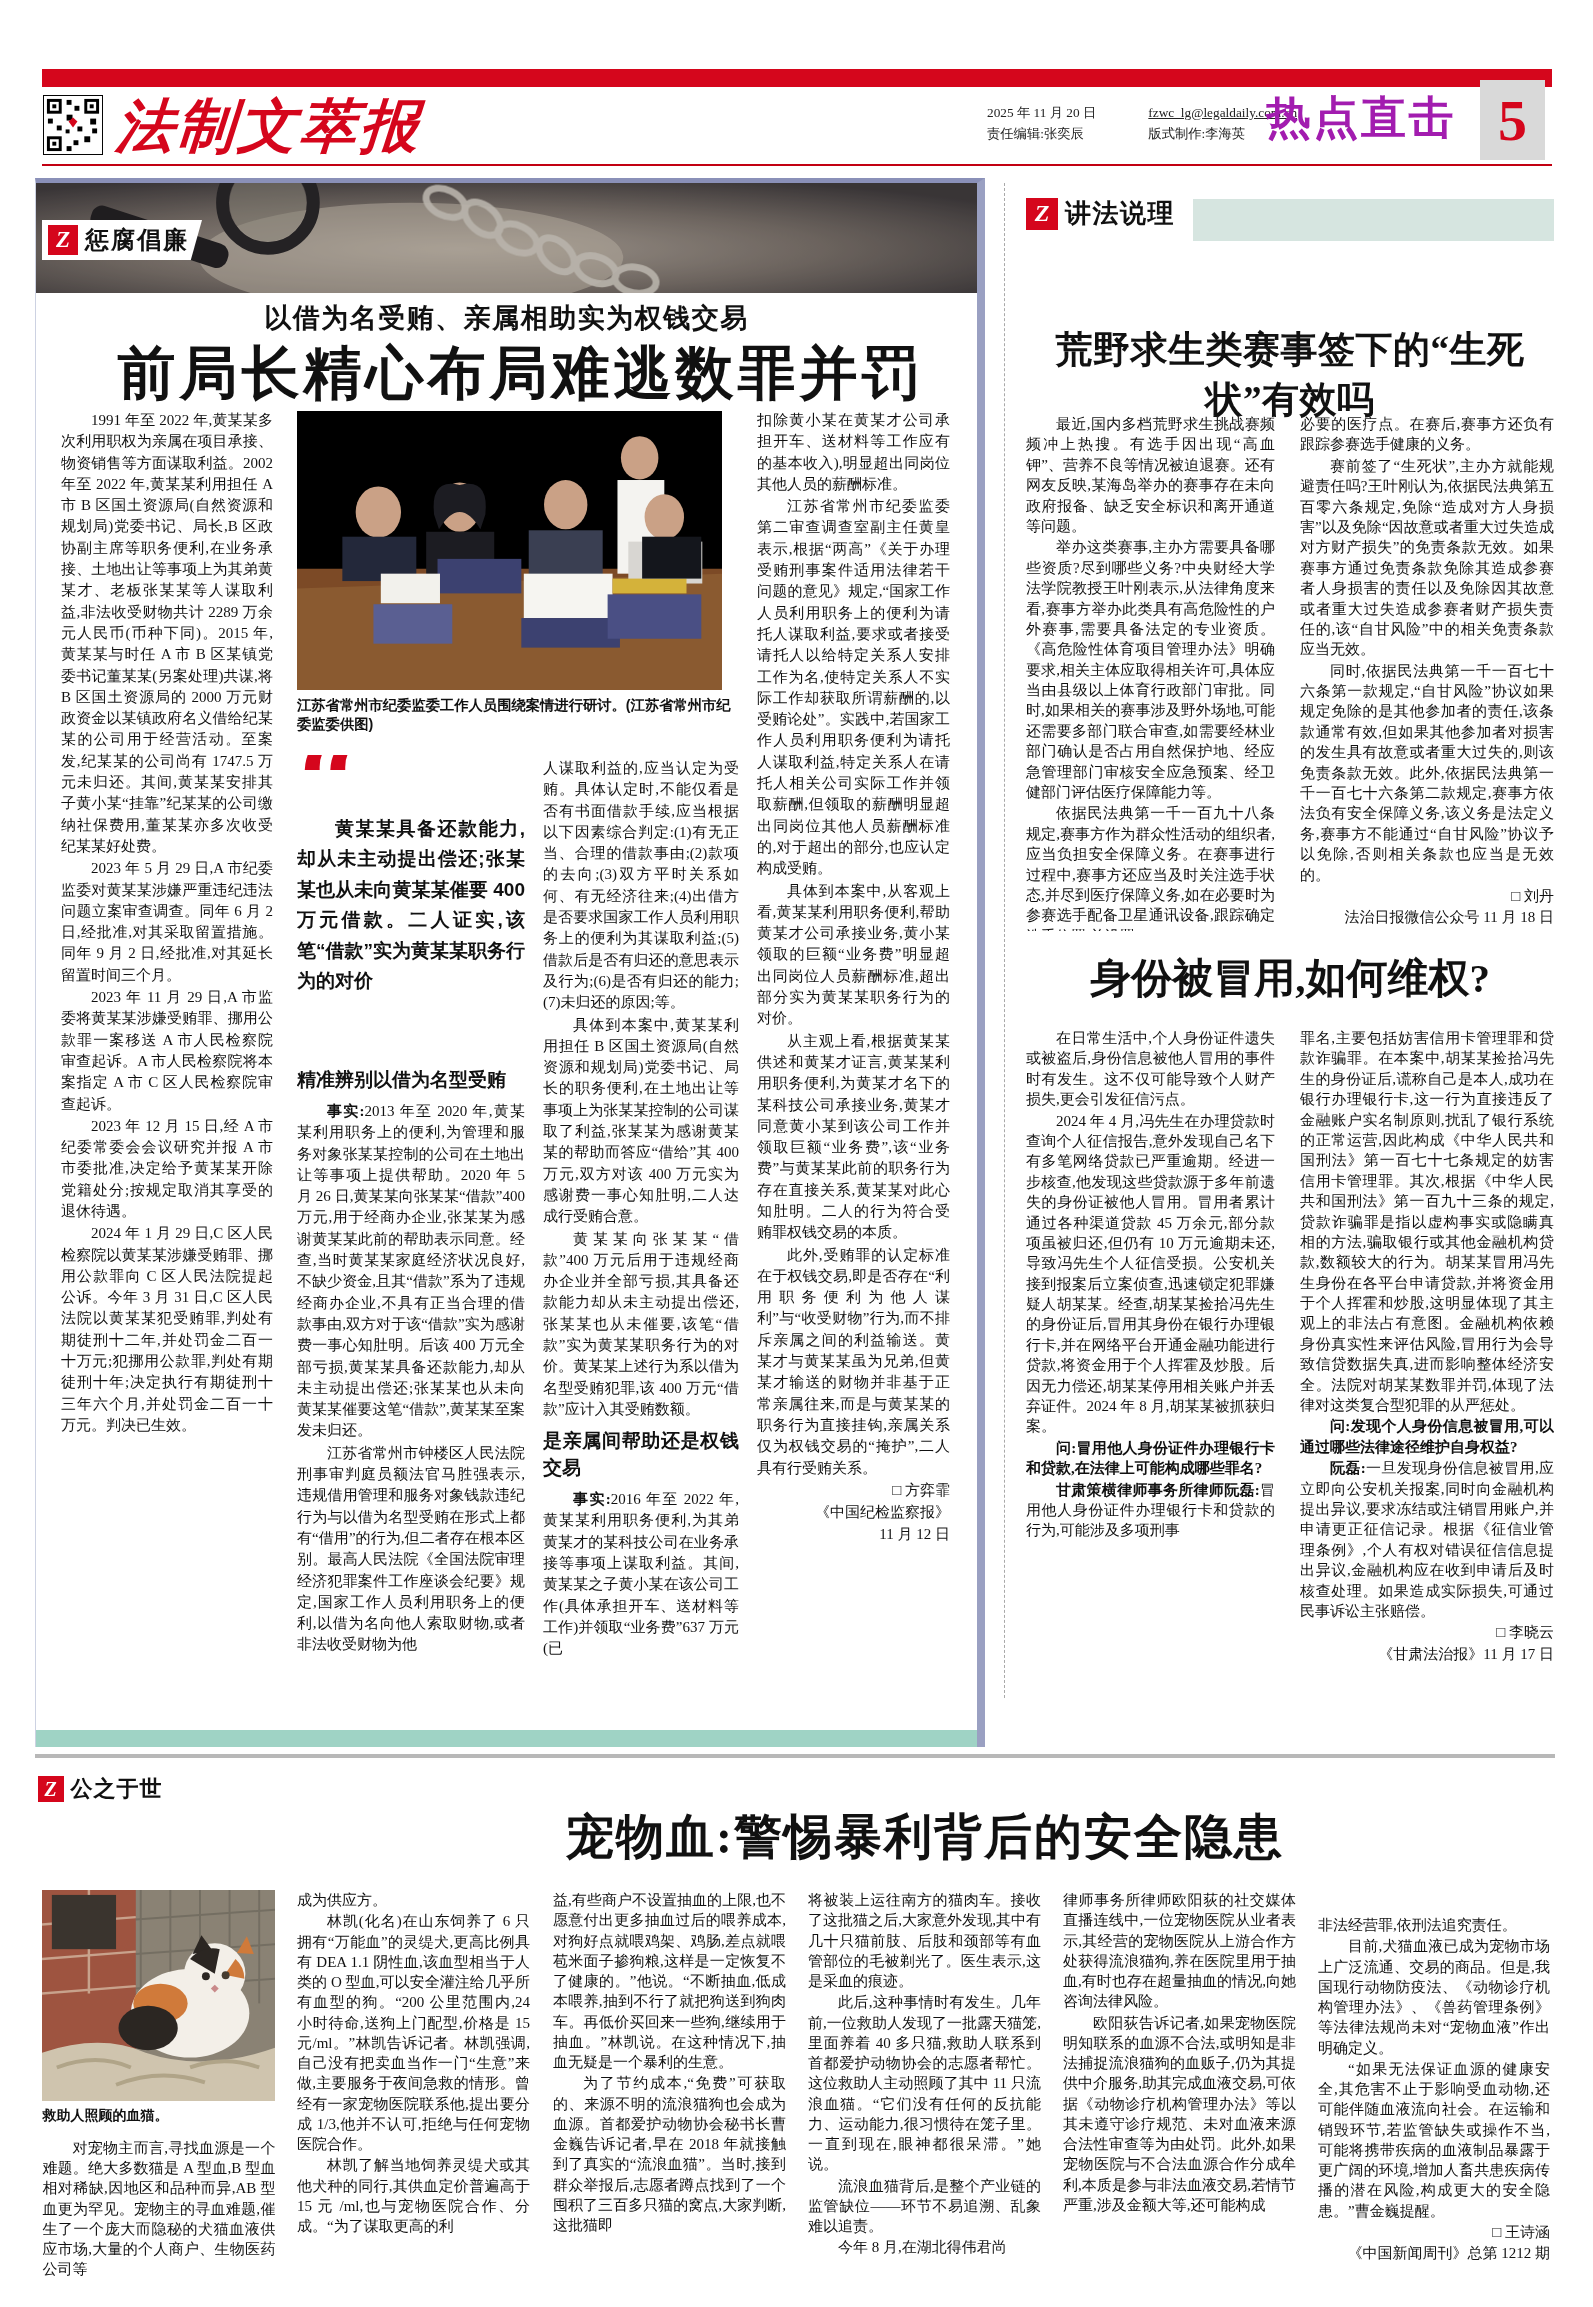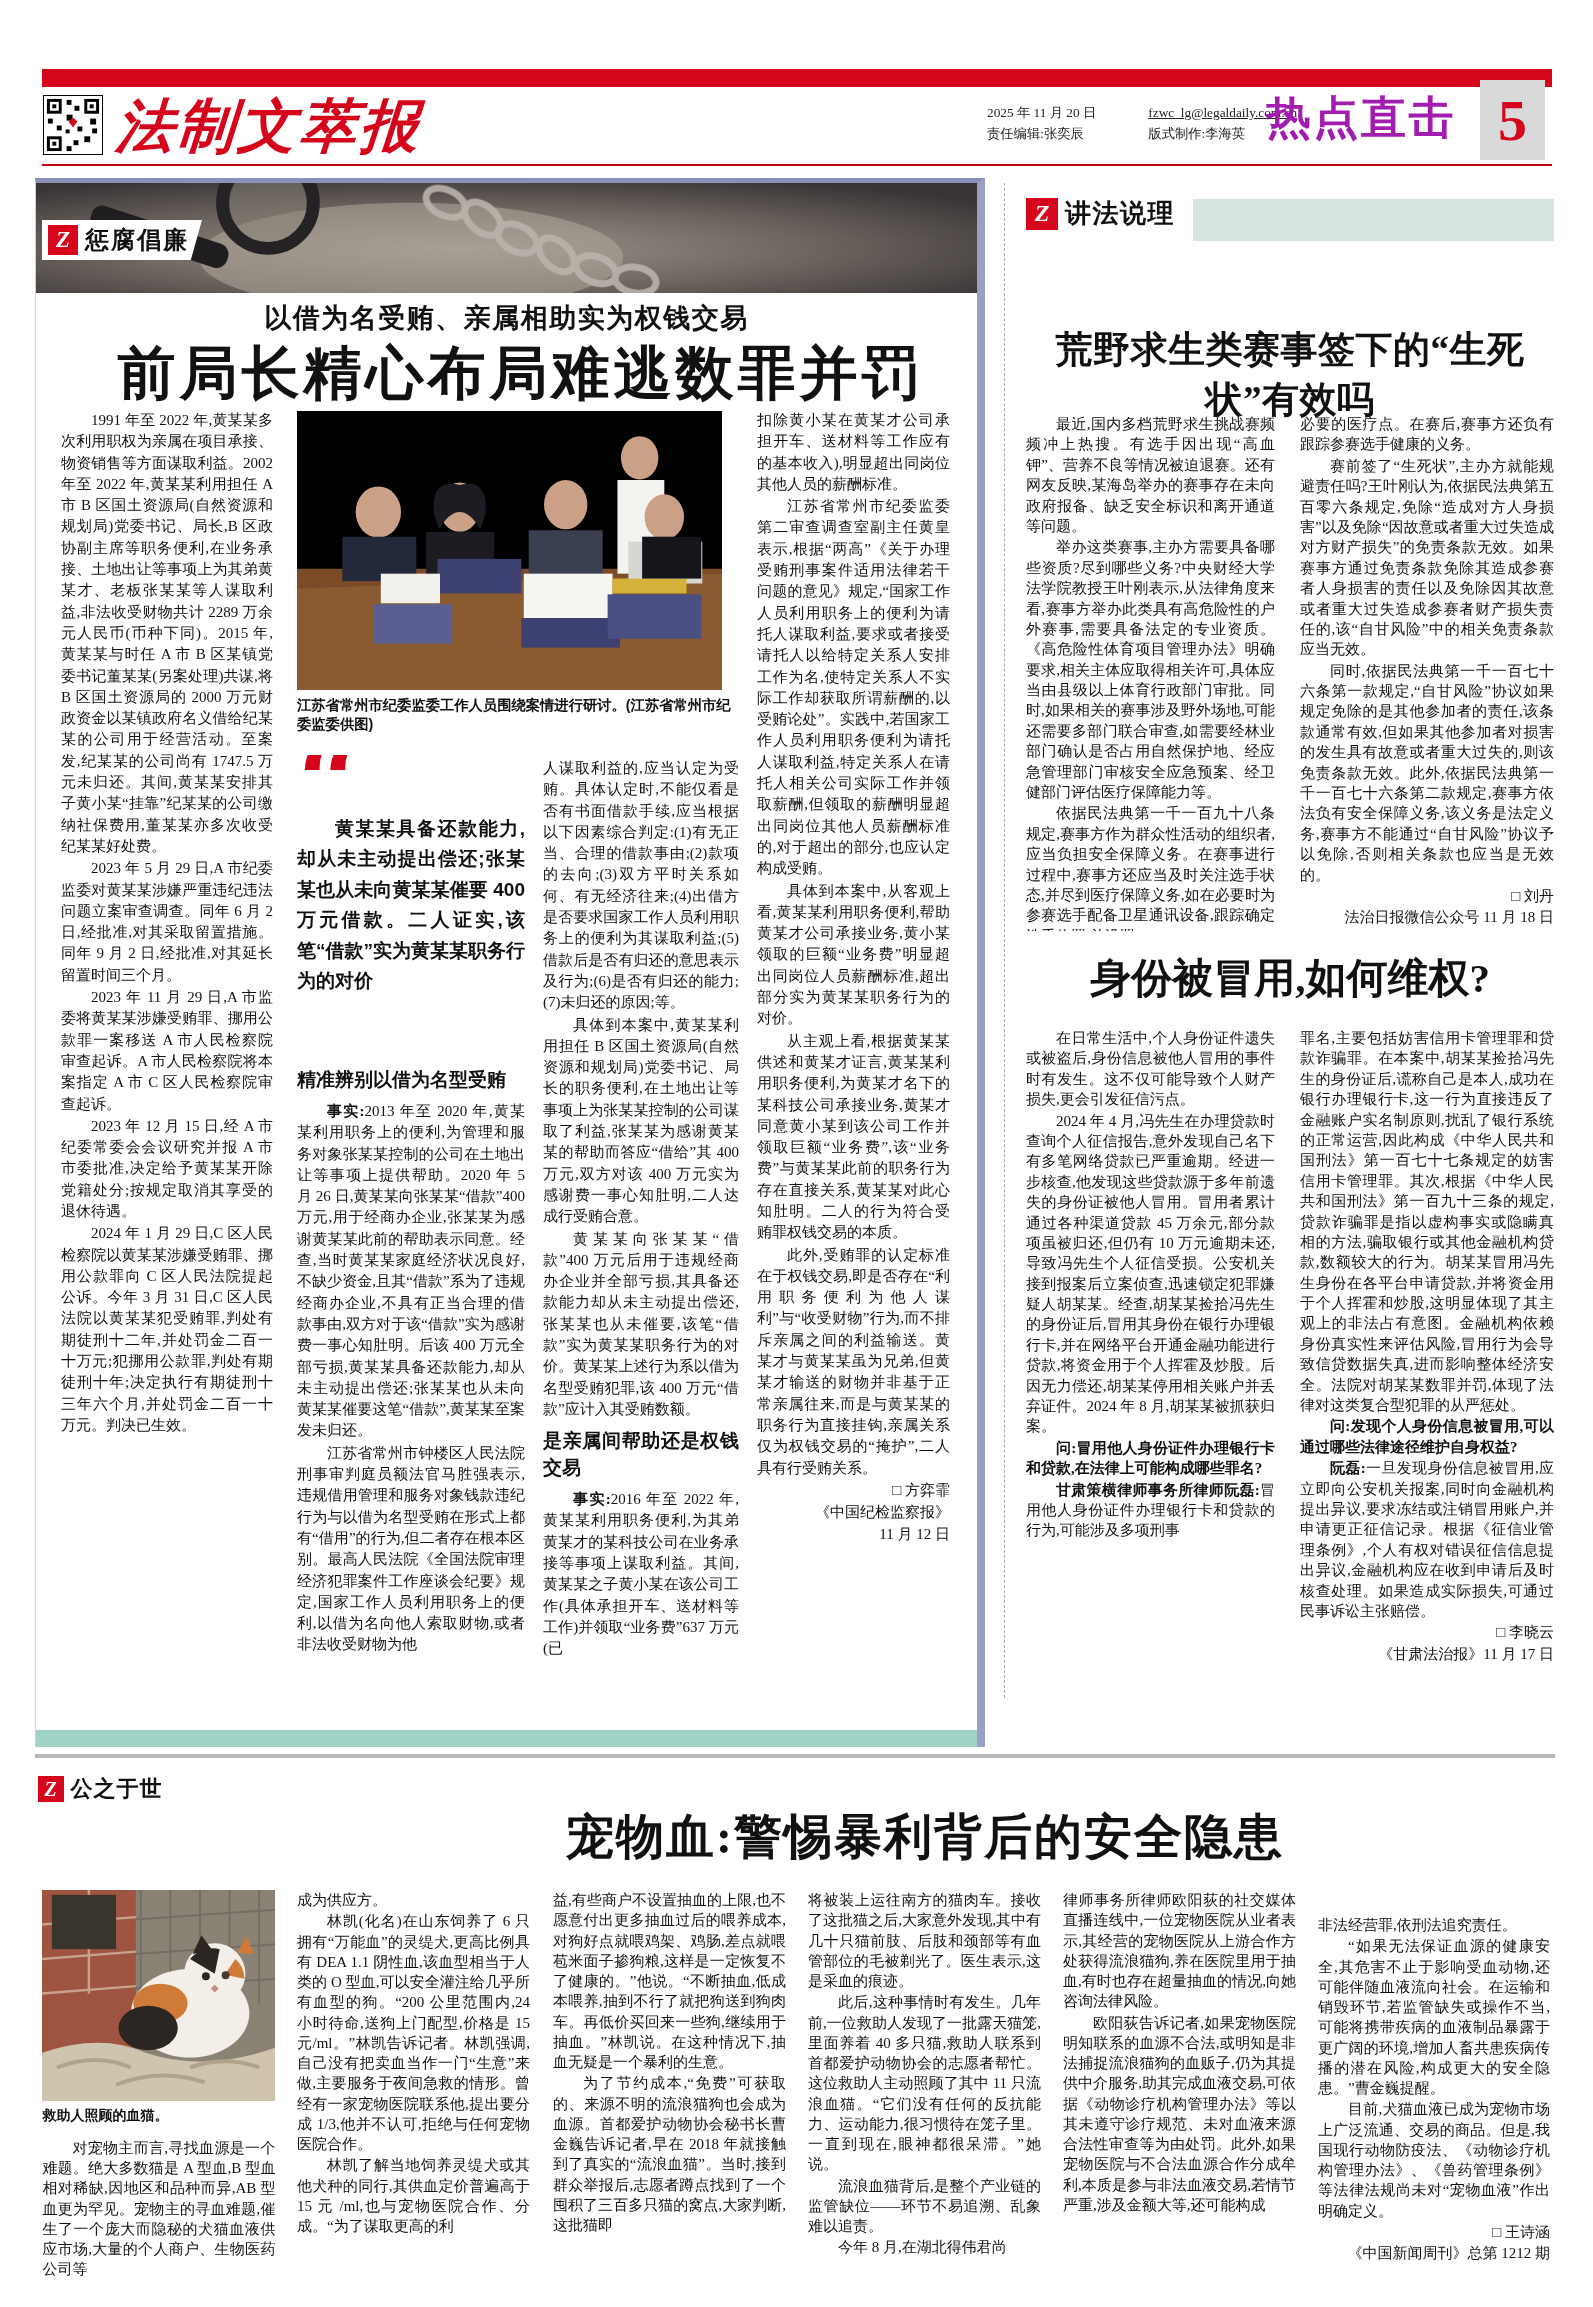--- a/index.html
+++ b/index.html
@@ -345,21 +345,21 @@
         <p>此后,这种事情时有发生。几年前,一位救助人发现了一批露天猫笼,里面养着 40 多只猫,救助人联系到首都爱护动物协会的志愿者帮忙。这位救助人主动照顾了其中 11 只流浪血猫。“它们没有任何的反抗能力、运动能力,很习惯待在笼子里。一直到现在,眼神都很呆滞。”她说。</p>
         <p>流浪血猫背后,是整个产业链的监管缺位——环节不易追溯、乱象难以追责。</p>
         <p>今年 8 月,在湖北得伟君尚</p>
       </div>
     <div class="col bcol" style="left:1028px;">
         <p class="ni">律师事务所律师欧阳荻的社交媒体直播连线中,一位宠物医院从业者表示,其经营的宠物医院从上游合作方处获得流浪猫狗,养在医院里用于抽血,有时也存在超量抽血的情况,向她咨询法律风险。</p>
         <p>欧阳荻告诉记者,如果宠物医院明知联系的血源不合法,或明知是非法捕捉流浪猫狗的血贩子,仍为其提供中介服务,助其完成血液交易,可依据《动物诊疗机构管理办法》等以其未遵守诊疗规范、未对血液来源合法性审查等为由处罚。此外,如果宠物医院与不合法血源合作分成牟利,本质是参与非法血液交易,若情节严重,涉及金额大等,还可能构成</p>
       </div>
     <div class="col bcol" style="left:1283px;width:232px;margin-top:25px;">
         <p class="ni">非法经营罪,依刑法追究责任。</p>
+        <p>目前,犬猫血液已成为宠物市场上广泛流通、交易的商品。但是,我国现行动物防疫法、《动物诊疗机构管理办法》、《兽药管理条例》等法律法规尚未对“宠物血液”作出明确定义。</p>
         <p>“如果无法保证血源的健康安全,其危害不止于影响受血动物,还可能伴随血液流向社会。在运输和销毁环节,若监管缺失或操作不当,可能将携带疾病的血液制品暴露于更广阔的环境,增加人畜共患疾病传播的潜在风险,构成更大的安全隐患。”曹金巍提醒。</p>
-        <p>目前,犬猫血液已成为宠物市场上广泛流通、交易的商品。但是,我国现行动物防疫法、《动物诊疗机构管理办法》、《兽药管理条例》等法律法规尚未对“宠物血液”作出明确定义。</p>
         <p class="ar">□ 王诗涵</p>
         <p class="ar">《中国新闻周刊》总第 1212 期</p>
       </div>
   </section>
 
 </div>
 
 
 </body></html>

